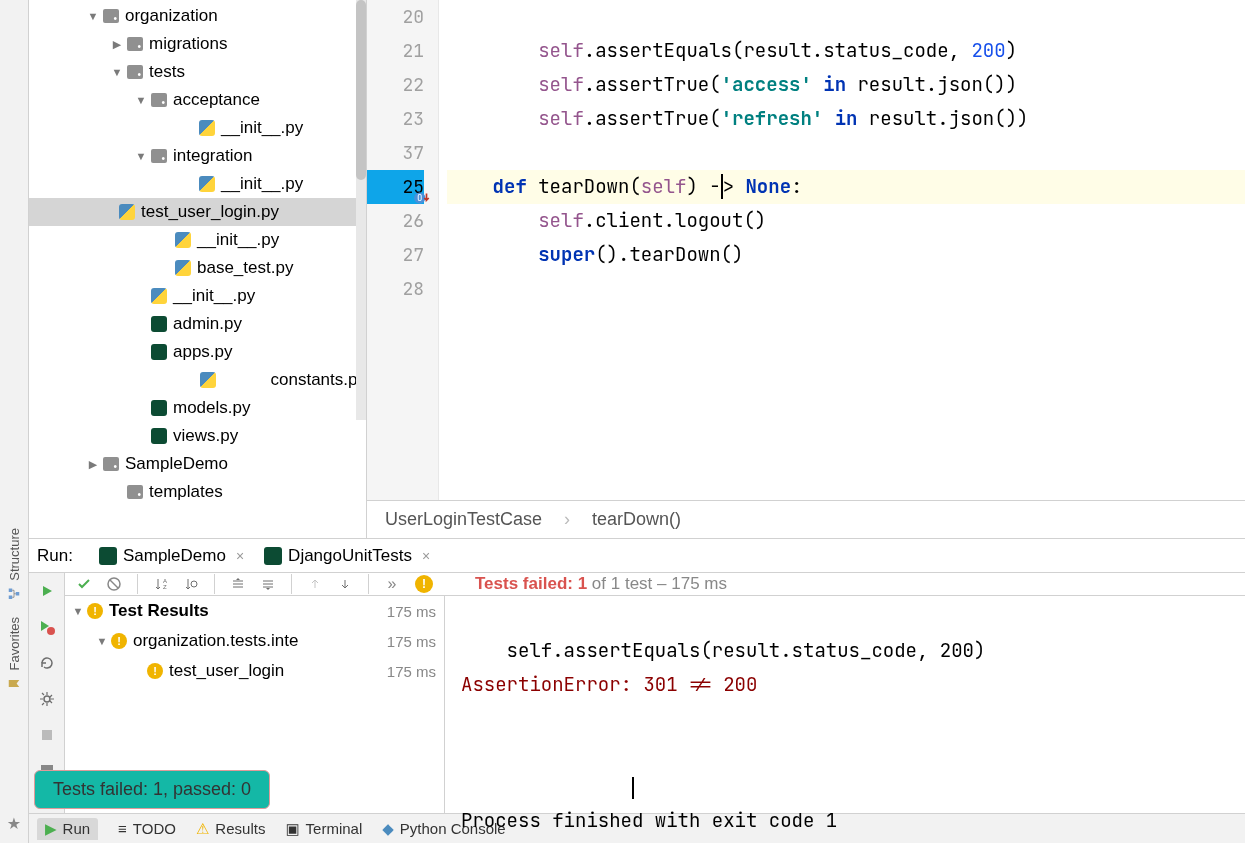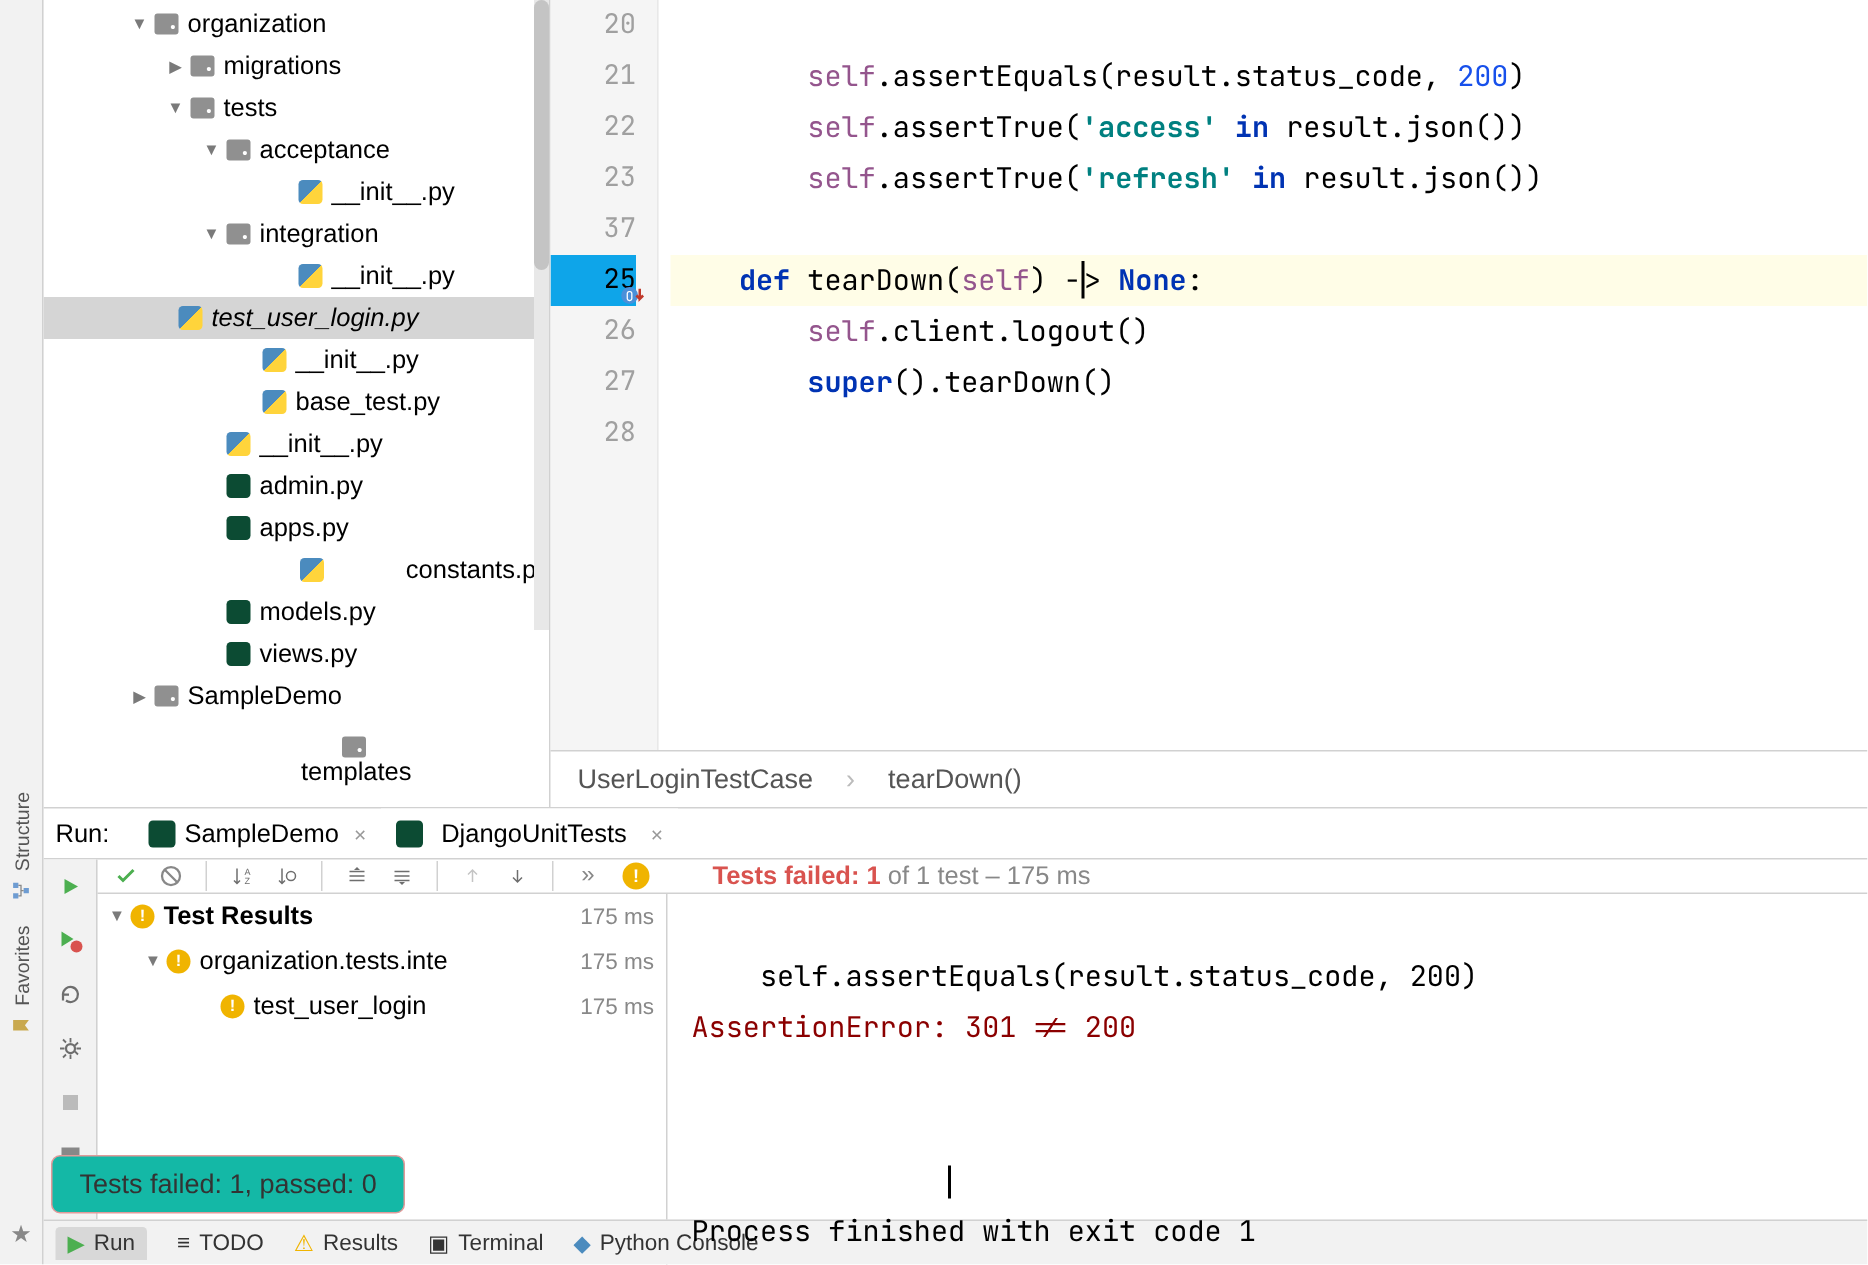--- a/index.html
+++ b/index.html
@@ -40,21 +40,21 @@
 .num { color:#1750eb; }
 .cursor { border-left:2px solid #000; }
 .crumb-bar { height:38px; border-top:1px solid #d1d1d1; display:flex; align-items:center; padding:0 18px; font-size:18px; color:#555; }
 .crumb-sep { margin:0 22px; color:#bbb; }
 
 .run-panel { border-top:1px solid #d1d1d1; display:flex; flex-direction:column; }
 .run-header { height:34px; display:flex; align-items:center; padding:0 8px; font-size:17px; border-bottom:1px solid #d1d1d1; }
 .run-header .label { margin-right:16px; }
 .run-tab { display:flex; align-items:center; padding:0 10px; height:100%; gap:6px; cursor:pointer; }
 .run-tab .close { color:#999; font-size:14px; margin-left:4px; }
-.run-tab.active { background:#fff;gap:12px; }
+.run-tab.active { background:#fff; }
 .dj-icon { width:18px; height:18px; background:#0c4b33; border-radius:3px; display:inline-block; }
 
 .run-body { display:flex; height:240px; }
 .run-lefticons { width:36px; background:#f2f2f2; border-right:1px solid #d1d1d1; display:flex; flex-direction:column; align-items:center; padding-top:6px; gap:12px; }
 .run-lefticons .ibtn { width:24px; height:24px; display:flex; align-items:center; justify-content:center; cursor:pointer; color:#6e6e6e; }
 .run-right { flex:1; display:flex; flex-direction:column; }
 .run-toolbar { height:36px; border-bottom:1px solid #d1d1d1; display:flex; align-items:center; padding:0 8px; gap:8px; font-size:14px; }
 .run-toolbar .tb { width:22px; height:22px; display:flex; align-items:center; justify-content:center; color:#6e6e6e; cursor:pointer; }
 .run-toolbar .divider { width:1px; height:20px; background:#d1d1d1; margin:0 4px; }
 .run-toolbar .status { font-size:17px; margin-left:4px; display:flex; align-items:center; gap:6px; }
@@ -151,21 +151,21 @@
           </span>
           <span>integration</span>
         </div>
         <div class="node" style="padding-left: 152px;">
           <span class="arrow empty">▶</span>
           <span class="icon">
             <span class="pyfile-icon"></span>
           </span>
           <span>__init__.py</span>
         </div>
-        <div class="node selected" style="padding-left: 72px; font-style: italic;">
+        <div class="node selected" style="padding-left: 72px;">
           <span class="arrow empty">▶</span>
           <span class="icon">
             <span class="pyfile-icon"></span>
           </span>
           <span>test_user_login.py</span>
         </div>
         <div class="node" style="padding-left: 128px;">
           <span class="arrow empty">▶</span>
           <span class="icon">
             <span class="pyfile-icon"></span>
@@ -221,21 +221,21 @@
           </span>
           <span>views.py</span>
         </div>
         <div class="node" style="padding-left: 56px;">
           <span class="arrow">▶</span>
           <span class="icon">
             <span class="folder-icon pkg"></span>
           </span>
           <span>SampleDemo</span>
         </div>
-        <div class="node" style="padding-left: 80px; flex-direction: column;">
+        <div class="node" style="padding-left: 80px;">
           <span class="arrow empty">▶</span>
           <span class="icon">
             <span class="folder-icon pkg"></span>
           </span>
           <span>templates</span>
         </div>
       </div>
     <div class="editor-area">
       <div class="editor-body">
         <div class="gutter" id="gutter">

